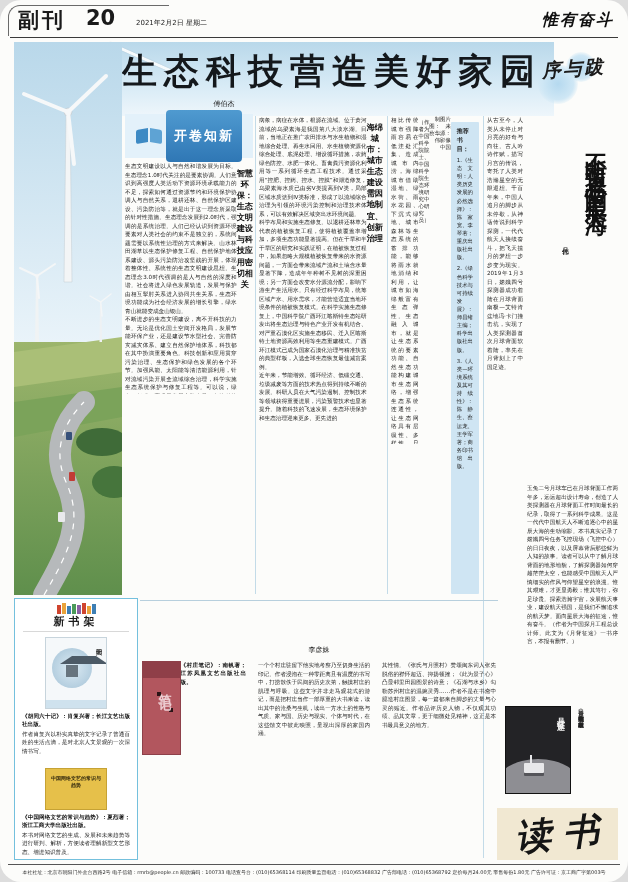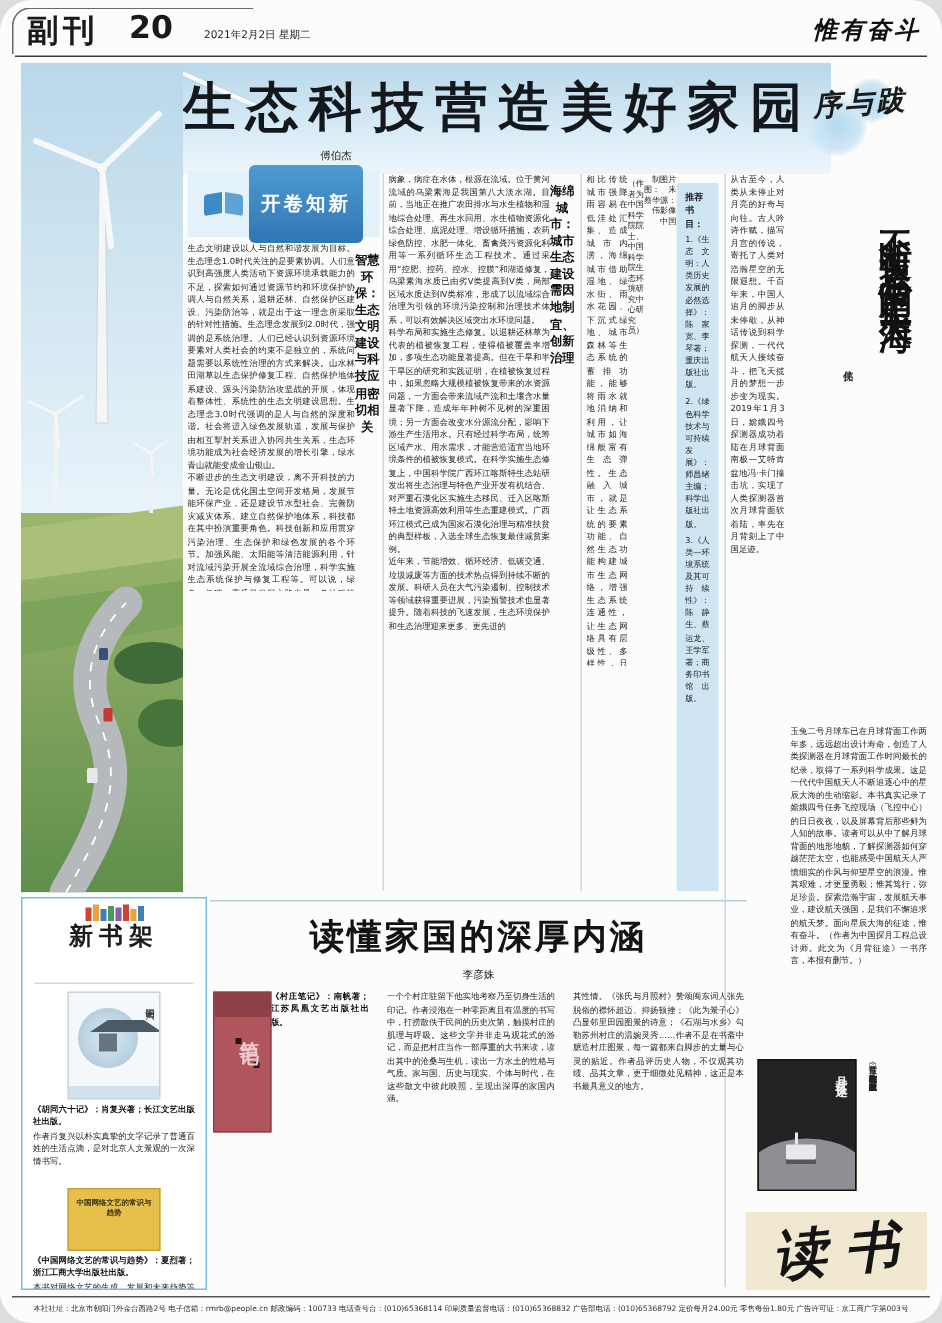--- a/index.html
+++ b/index.html
@@ -76,22 +76,22 @@
   .vcover{width:72px;height:92px;margin:0 auto 3px auto;background:#b2565e;position:relative;overflow:hidden;border:1px solid #8d4049;}
   .vcover .band{position:absolute;left:0;right:0;top:0;height:16px;background:#8f3f48;}
   .vcover .vt{position:absolute;right:6px;top:22px;writing-mode:vertical-rl;font-size:13px;color:#ecccd0;
               font-family:"DejaVu Serif","Liberation Serif",serif;font-weight:bold;letter-spacing:3px;}
   .vcover .dot{position:absolute;width:4px;height:4px;background:#2a1416;}
   .cap{font-size:5.6px;font-weight:bold;line-height:1.5;text-align:justify;color:#111;margin-bottom:2px;white-space:pre-line;}
   
   .shelf{position:absolute;left:14px;top:598px;width:122px;height:260px;border:1px solid #74c0dd;background:#fff;overflow:hidden;}
   .shelf .icon-row{display:flex;justify-content:center;align-items:flex-end;gap:1px;margin-top:4px;height:11px;}
   .shelf .icon-row i{display:block;width:4px;background:#c33;}
-  .shelf .label{text-align:center;font-size:16px;font-weight:bold;letter-spacing:4px;
-                font-family:"DejaVu Serif","Liberation Serif",serif;color:#1c1c1c;border-bottom:1px solid #d8d8d8;padding-bottom:20px;margin:0 8px;}
+  .shelf .label{text-align:center;font-size:11px;font-weight:bold;letter-spacing:4px;
+                font-family:"DejaVu Serif","Liberation Serif",serif;color:#1c1c1c;border-bottom:1px solid #d8d8d8;padding-bottom:2px;margin:0 8px;}
   .cover1{width:60px;height:70px;margin:5px auto 3px auto;background:#f5f8fa;border:1px solid #c7d4dc;position:relative;overflow:hidden;}
   .cover1 .circle{position:absolute;left:6px;top:10px;width:40px;height:40px;border-radius:50%;
                   background:radial-gradient(circle,#dcebf4 0%,#a9c6d9 90%);}
   .cover1 .roof{position:absolute;left:14px;top:18px;width:24px;height:0;border-left:12px solid transparent;
                 border-right:12px solid transparent;border-bottom:8px solid #4c5a66;}
   .cover1 .wall{position:absolute;left:20px;top:27px;width:12px;height:12px;background:#67747e;}
   .cover1 .vt1{position:absolute;right:3px;top:6px;writing-mode:vertical-rl;font-size:6px;color:#333;
                font-family:"DejaVu Serif","Liberation Serif",serif;}
   .cover1 .strip{position:absolute;left:0;right:0;bottom:0;height:8px;background:#cfe2ee;}
   .cover2{width:60px;height:40px;margin:4px auto 3px auto;background:#e6c04a;border:1px solid #c6a234;position:relative;}
@@ -230,21 +230,20 @@
     <div class="mast"></div>
     <div class="mt">月背征途</div>
   </div>
   <div class="mooncap">《月背征途》：北京航天飞行控制中心著；北京科学技术出版社出版。</div>
 
   <div class="callig">
     <span>读书</span>
   </div>
 
   <div class="review">
-    <h2>读懂家国的深厚内涵</h2>
     <div class="rauthor">李彦姝</div>
     <div class="col rcolA">
       <div class="vcover">
         <div class="band"></div>
         <div class="dot" style="left:14px;top:30px;"></div>
         <div class="dot" style="left:26px;top:46px;"></div>
         <div class="vt">笔记</div>
       </div>
       <div class="cap">《村庄笔记》：南帆著；江苏凤凰文艺出版社出版。</div>
       <div class="t" style="flex:1;">《村庄笔记》收录作家南帆近两年撰写的二十余篇散文，这些作品绝大多数聚焦于对福建省内村庄历史文化的书写。月田、林畲、赵家堡、五夫里、石井、闽安、尚干、琴江、樟脚……作为土生土长的福建人，作者以万千气象的村庄为切入点，在历史与现实的交汇中打捞乡土中国的文化记忆。</div>

